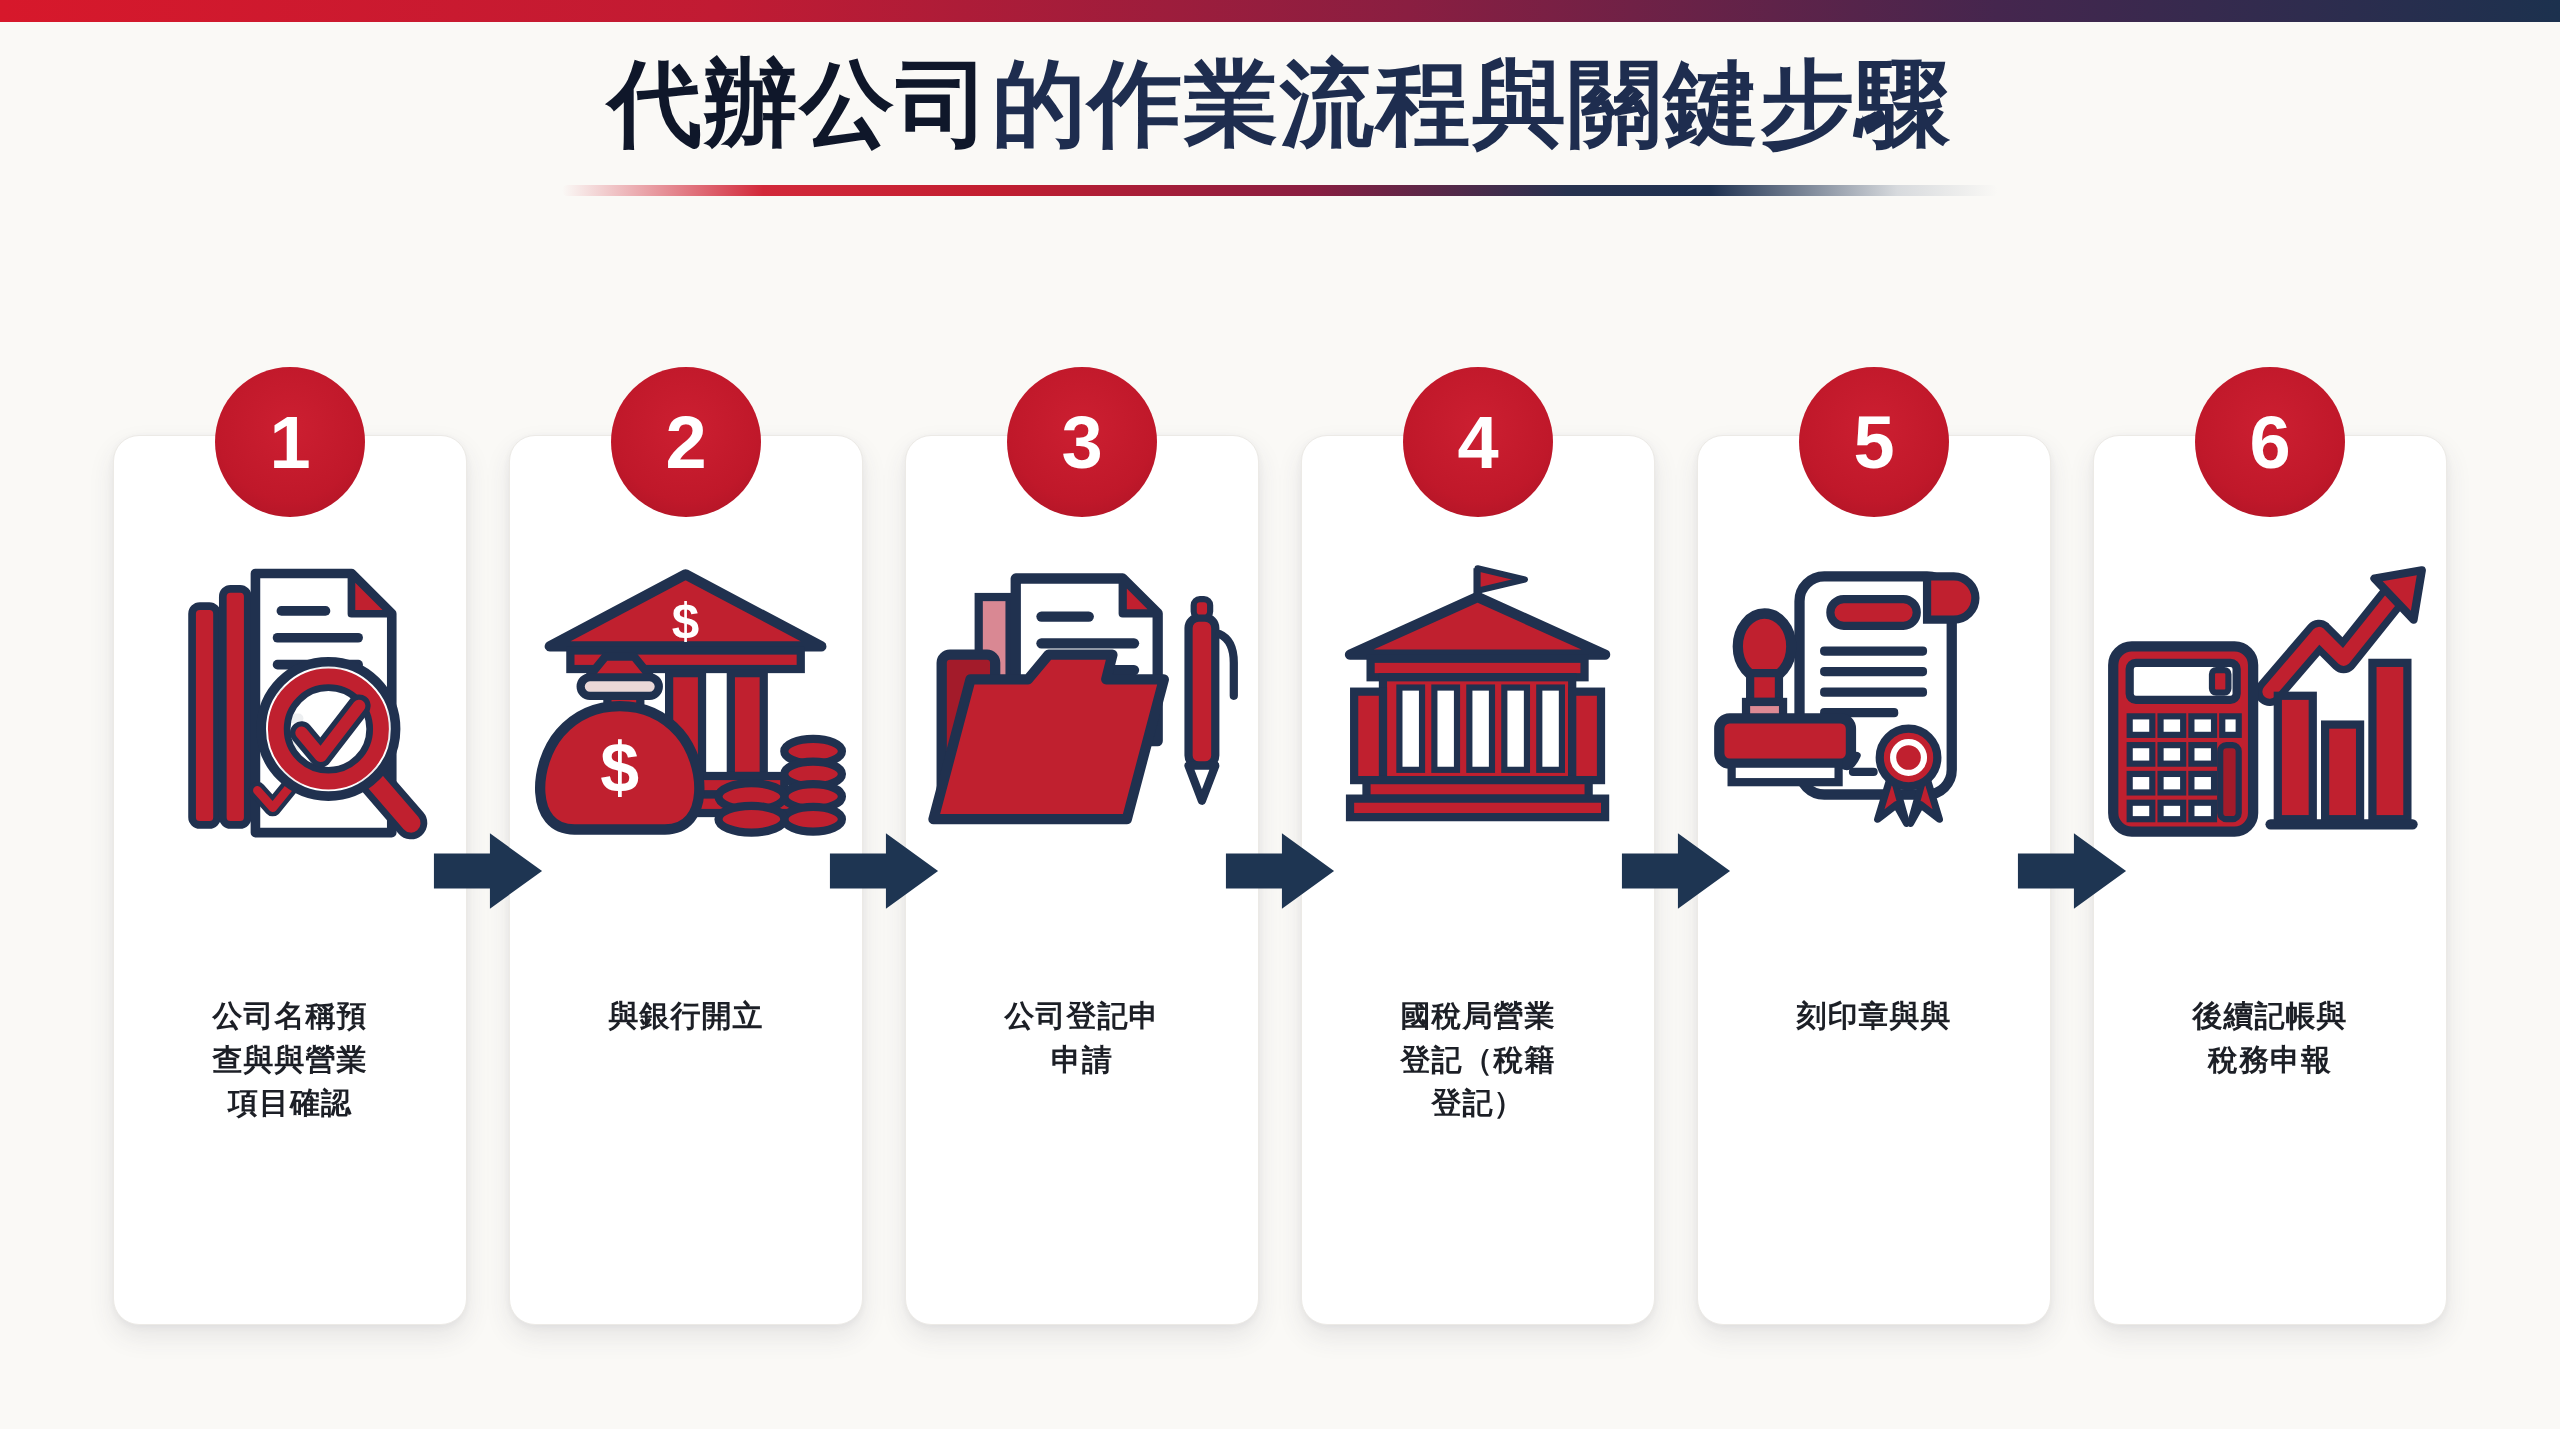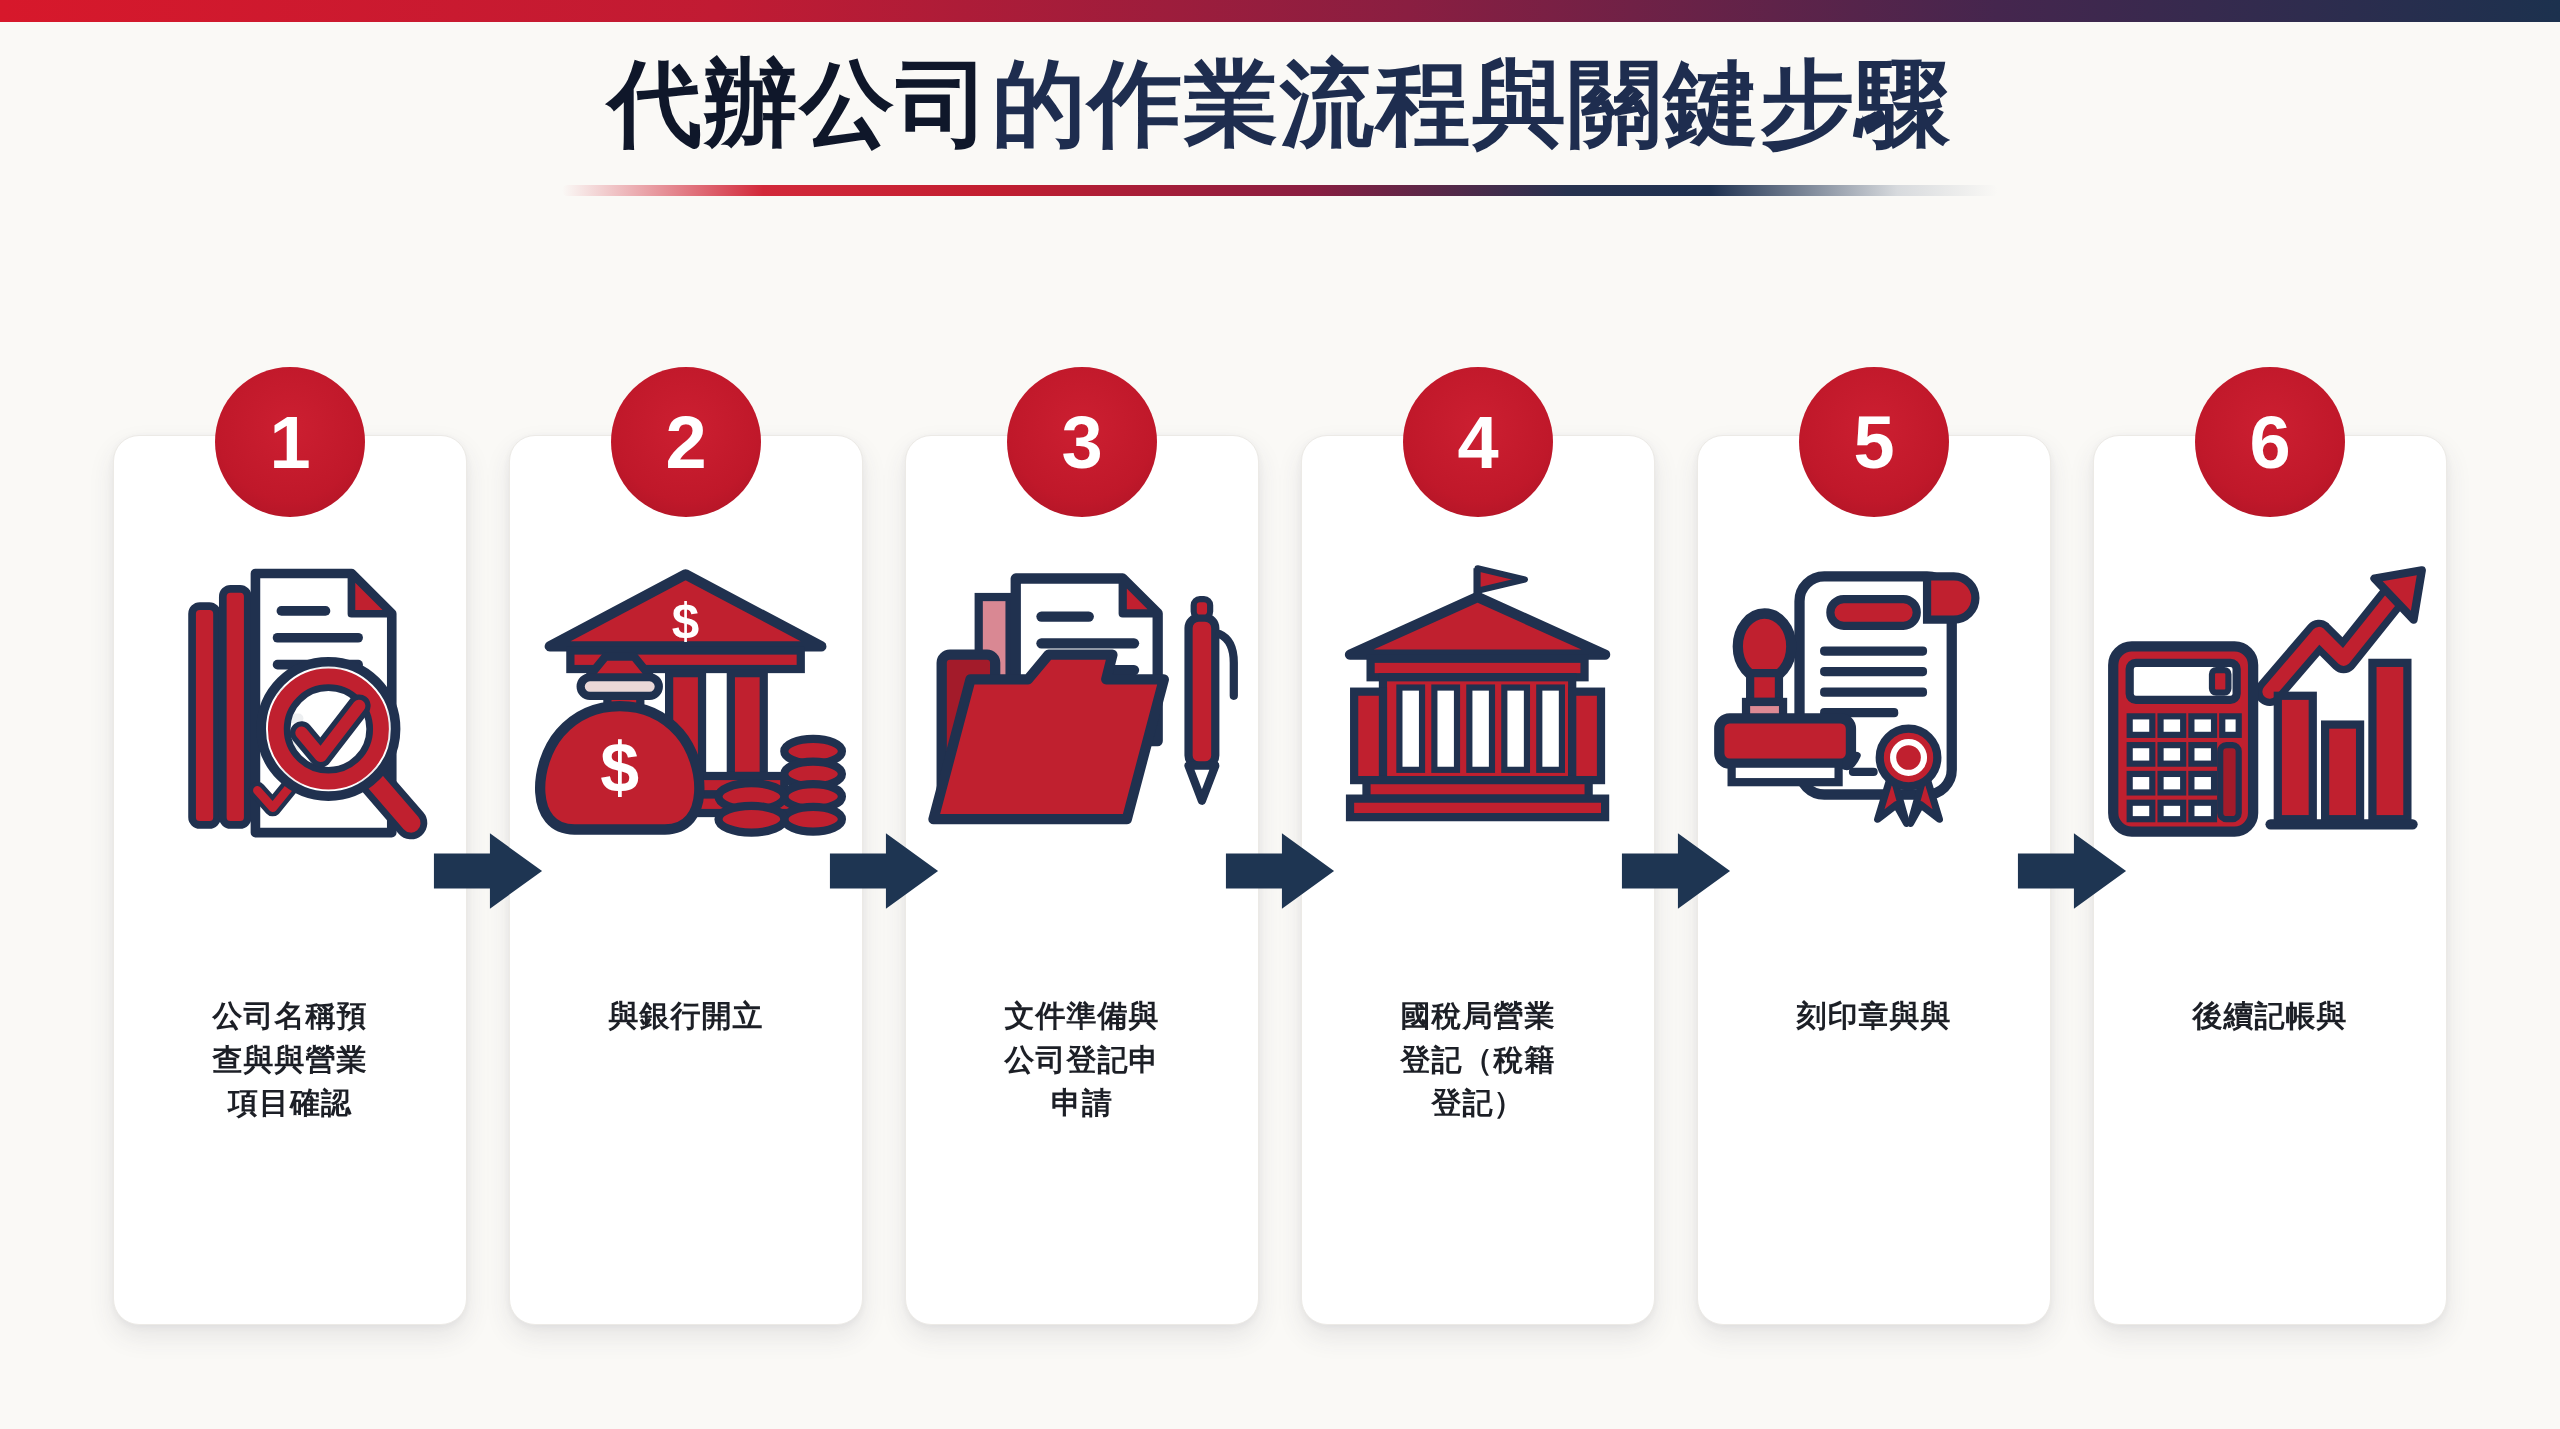--- a/index.html
+++ b/index.html
@@ -145,21 +145,20 @@
         <rect x="58" y="77" width="36" height="5" rx="2.5" fill="#20314F"></rect>
         <rect x="12" y="46" width="26" height="74" rx="4" fill="#A31B2A" stroke="#20314F" stroke-width="5"></rect>
         <path d="M8 126 L26 58 h28 l10 -12 h31 l-3 12 h28 L102 126 z" fill="#C0202F" stroke="#20314F" stroke-width="5" stroke-linejoin="round"></path>
         <rect x="132" y="28" width="13" height="72" rx="5" fill="#C0202F" stroke="#20314F" stroke-width="4"></rect>
         <path d="M132 100 h13 l-6.5 17 z" fill="#FFFFFF" stroke="#20314F" stroke-width="4" stroke-linejoin="round"></path>
         <rect x="134.5" y="19" width="8" height="9" rx="3" fill="#C0202F" stroke="#20314F" stroke-width="3"></rect>
         <path d="M147 36 q7 3 7 14 v16" fill="none" stroke="#20314F" stroke-width="4" stroke-linecap="round"></path>
       </svg>
     </div>
     <div class="label">
-      <div>文件準備與</div>
       <div>公司登記申</div>
       <div>申請</div>
     </div>
   </div>
 
   <div class="card">
     <div class="num">4</div>
     <div class="icon-box">
       <svg viewBox="0 0 160 140">
         <line x1="80" y1="4" x2="80" y2="20" stroke="#20314F" stroke-width="4"></line>
@@ -244,20 +243,21 @@
         </g>
         <rect x="56" y="90" width="9" height="36" rx="3" fill="#A31B2A" stroke="#20314F" stroke-width="3"></rect>
         <rect x="84" y="66" width="17" height="60" fill="#C0202F" stroke="#20314F" stroke-width="4"></rect>
         <rect x="107" y="80" width="17" height="46" fill="#C0202F" stroke="#20314F" stroke-width="4"></rect>
         <rect x="130" y="50" width="17" height="76" fill="#C0202F" stroke="#20314F" stroke-width="4"></rect>
         <rect x="78" y="126" width="74" height="5" rx="2.5" fill="#20314F"></rect>
       </svg>
     </div>
     <div class="label">
       <div>後續記帳與</div>
+      <div>稅務申報</div>
       <div></div>
     </div>
   </div>
 
   <svg class="arrow a1" viewBox="0 0 116 92">
       <path d="M2 28 h58 V7 L114 46 L60 85 V64 H2 z" fill="#1E3552"></path>
     </svg>
   <svg class="arrow a2" viewBox="0 0 116 92">
       <path d="M2 28 h58 V7 L114 46 L60 85 V64 H2 z" fill="#1E3552"></path>
     </svg>

